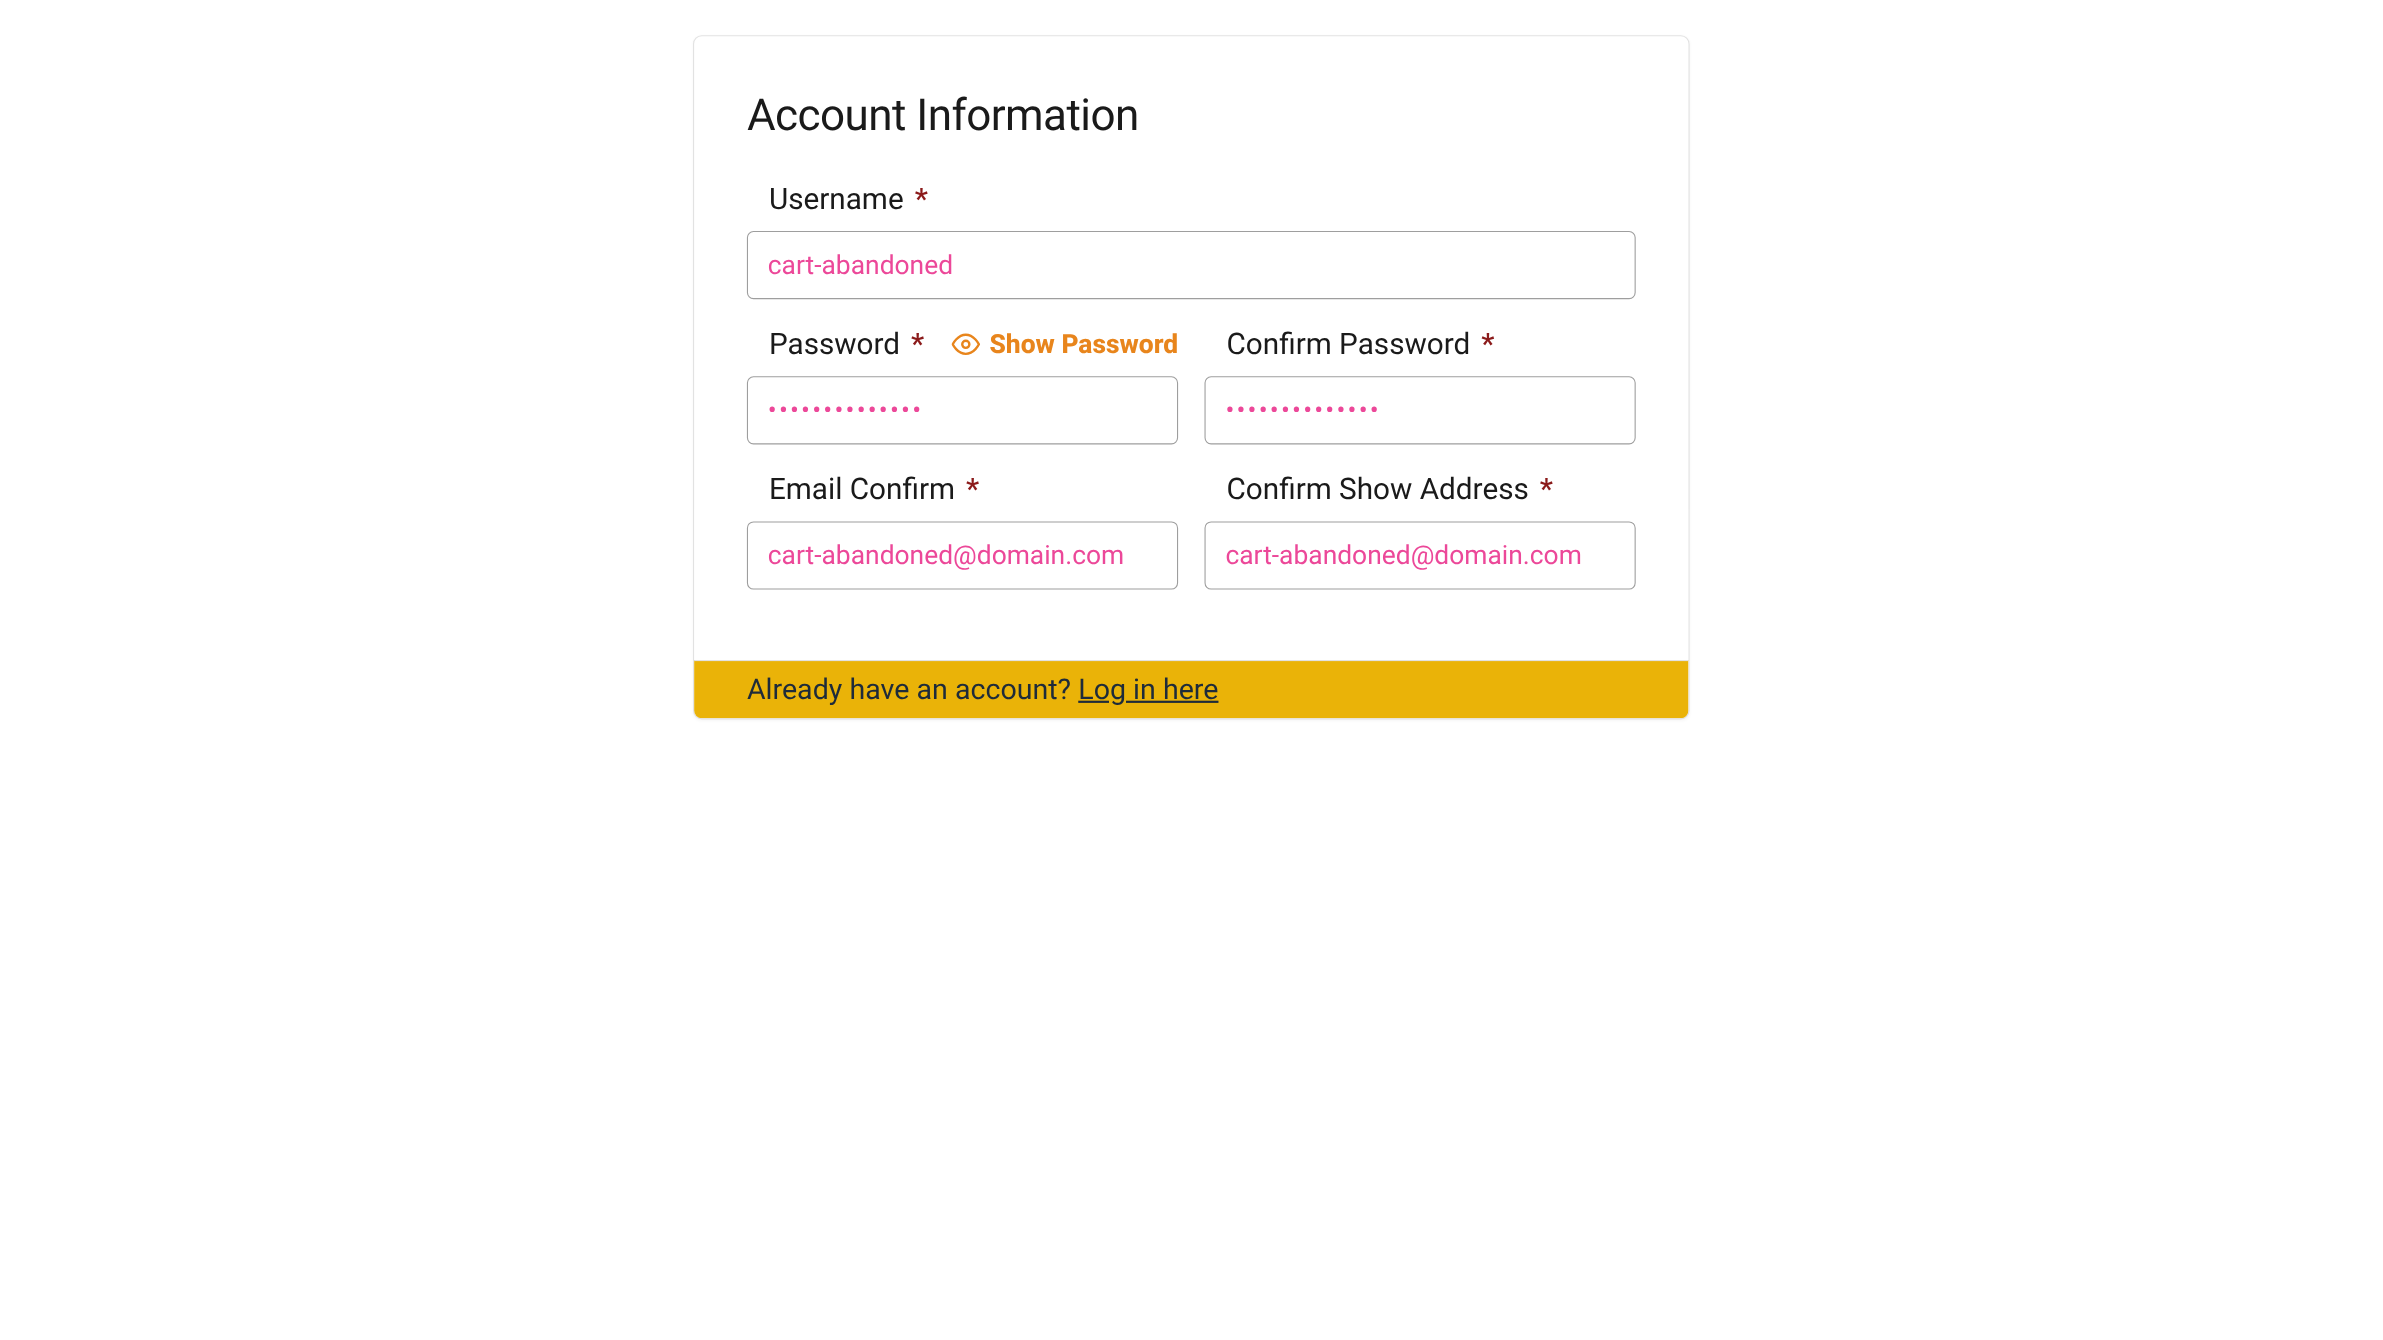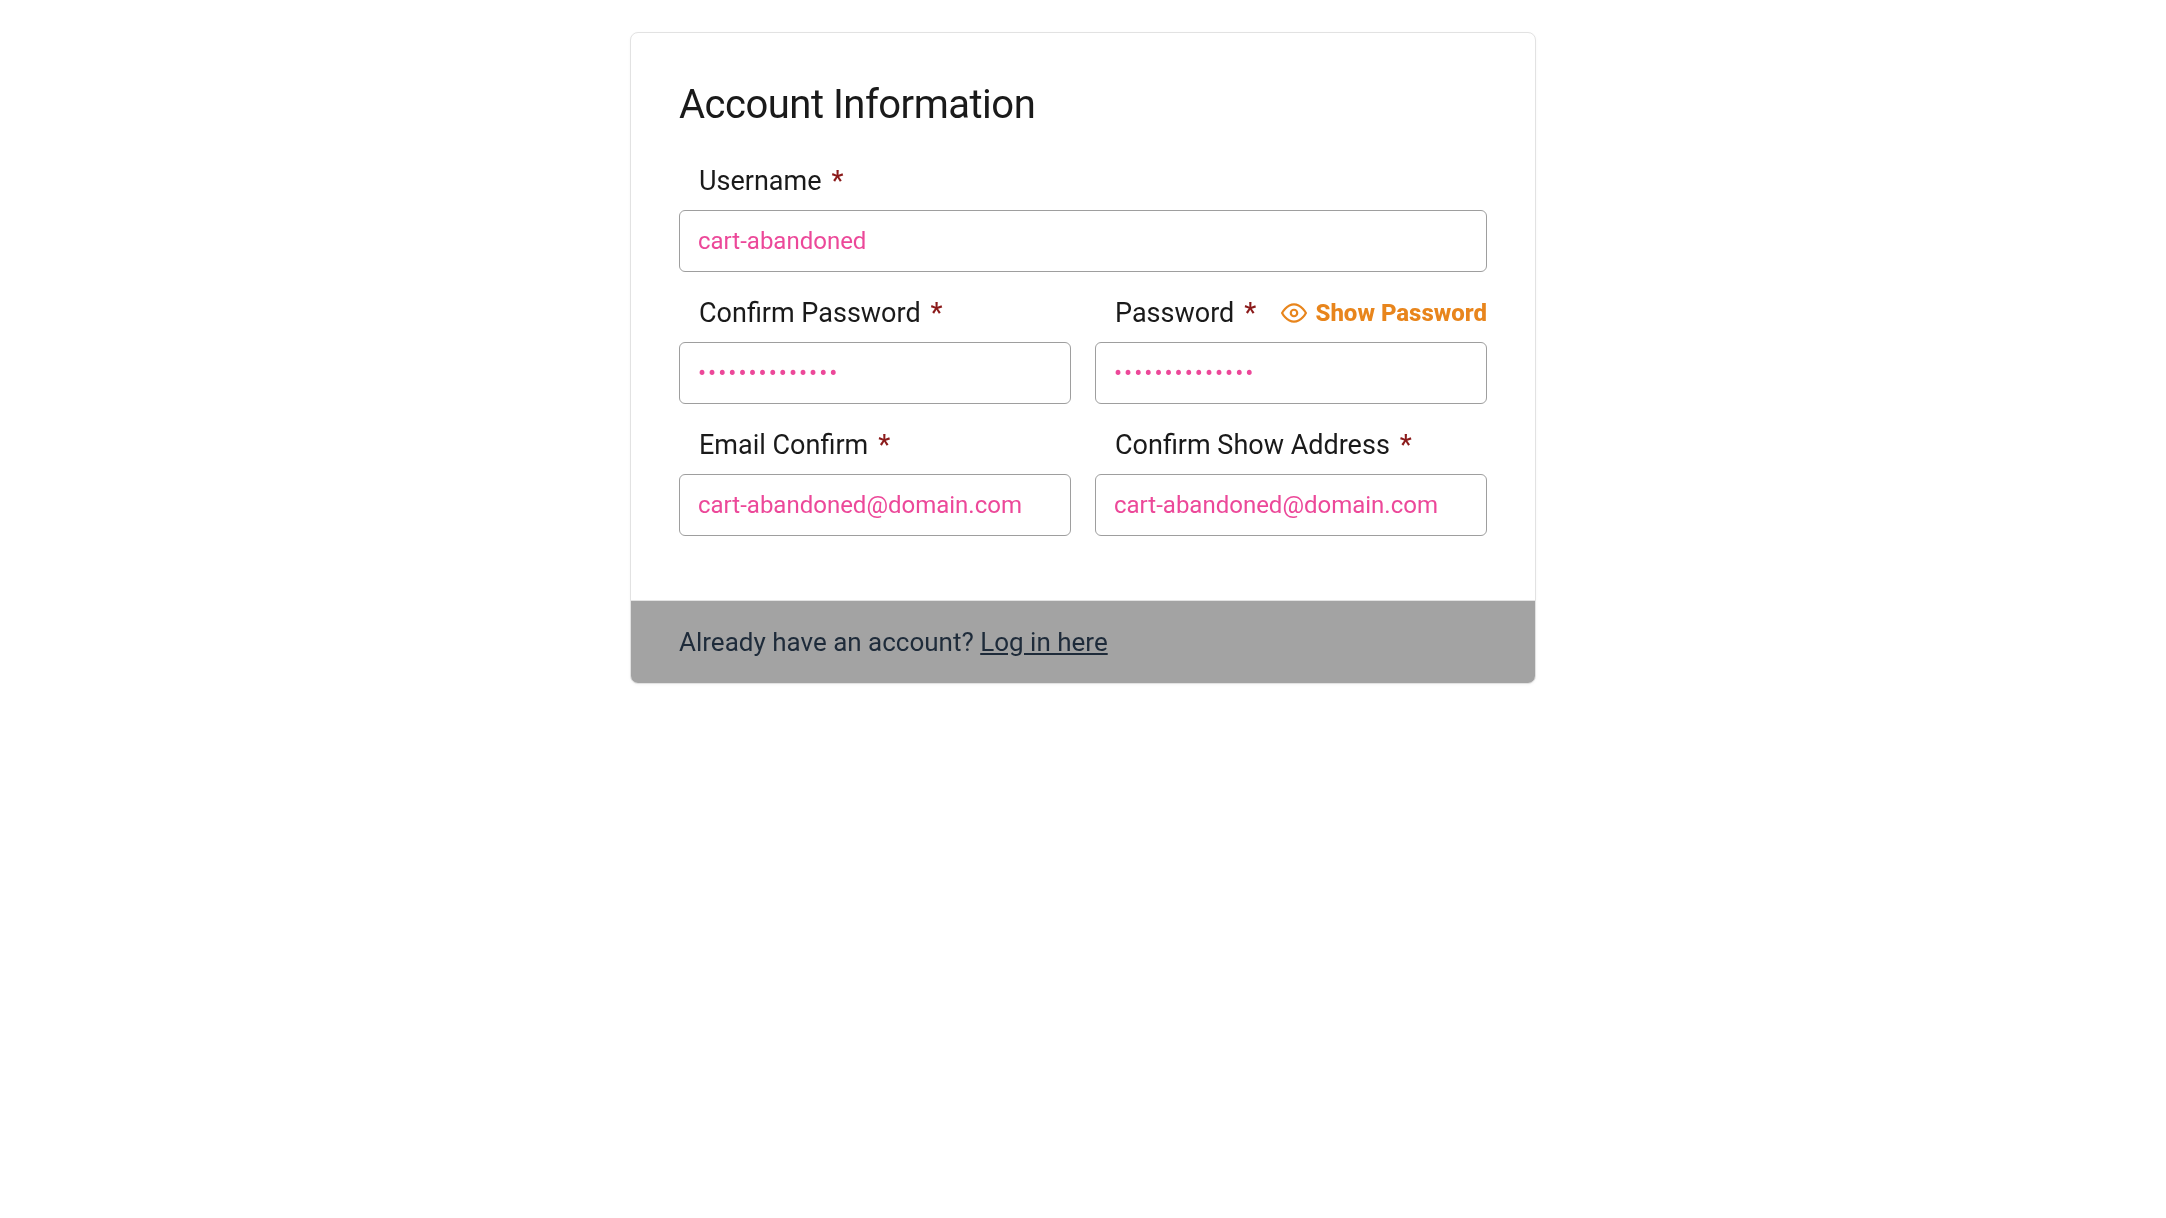--- a/index.html
+++ b/index.html
@@ -101,23 +101,23 @@
       background: #ffffff;
       outline: none;
       font-family: inherit;
     }
     
     .text-input[type="password"] {
       letter-spacing: 2px;
     }
     
     .card-footer {
-      background: #a3a3a3;
+      background: #eab308;
       border-top: 1px solid #e2e2e2;
-      padding: 26px 48px;
+      padding: 11px 48px;
       font-size: 26px;
       color: #1e2b3a;
     }
     
     .card-footer a {
       color: #1e2b3a;
       text-decoration: underline;
     }
   </style>
 </head>
@@ -134,40 +134,40 @@
           <span class="required">*</span>
         </div>
       </div>
       <input type="text" class="text-input" value="cart-abandoned" style="">
     </div>
 
     <div class="form-row">
       <div class="form-group">
         <div class="label-row">
           <div>
-            <span class="field-label">Confirm Password</span>
-            <span class="required">*</span>
-          </div>
-        </div>
-        <input type="password" class="text-input" value="••••••••••••••" style="">
-      </div>
-
-      <div class="form-group">
-        <div class="label-row">
-          <div>
             <span class="field-label">Password</span>
             <span class="required">*</span>
           </div>
           <span class="show-password">
             <svg viewBox="0 0 24 24">
               <path d="M1 12s4-8 11-8 11 8 11 8-4 8-11 8-11-8-11-8z"></path>
               <circle cx="12" cy="12" r="3"></circle>
             </svg>
             <span>Show Password</span>
           </span>
+        </div>
+        <input type="password" class="text-input" value="••••••••••••••" style="">
+      </div>
+
+      <div class="form-group">
+        <div class="label-row">
+          <div>
+            <span class="field-label">Confirm Password</span>
+            <span class="required">*</span>
+          </div>
         </div>
         <input type="password" class="text-input" value="••••••••••••••" style="">
       </div>
     </div>
 
     <div class="form-row">
       <div class="form-group">
         <div class="label-row">
           <div>
             <span class="field-label">Email Confirm</span>

